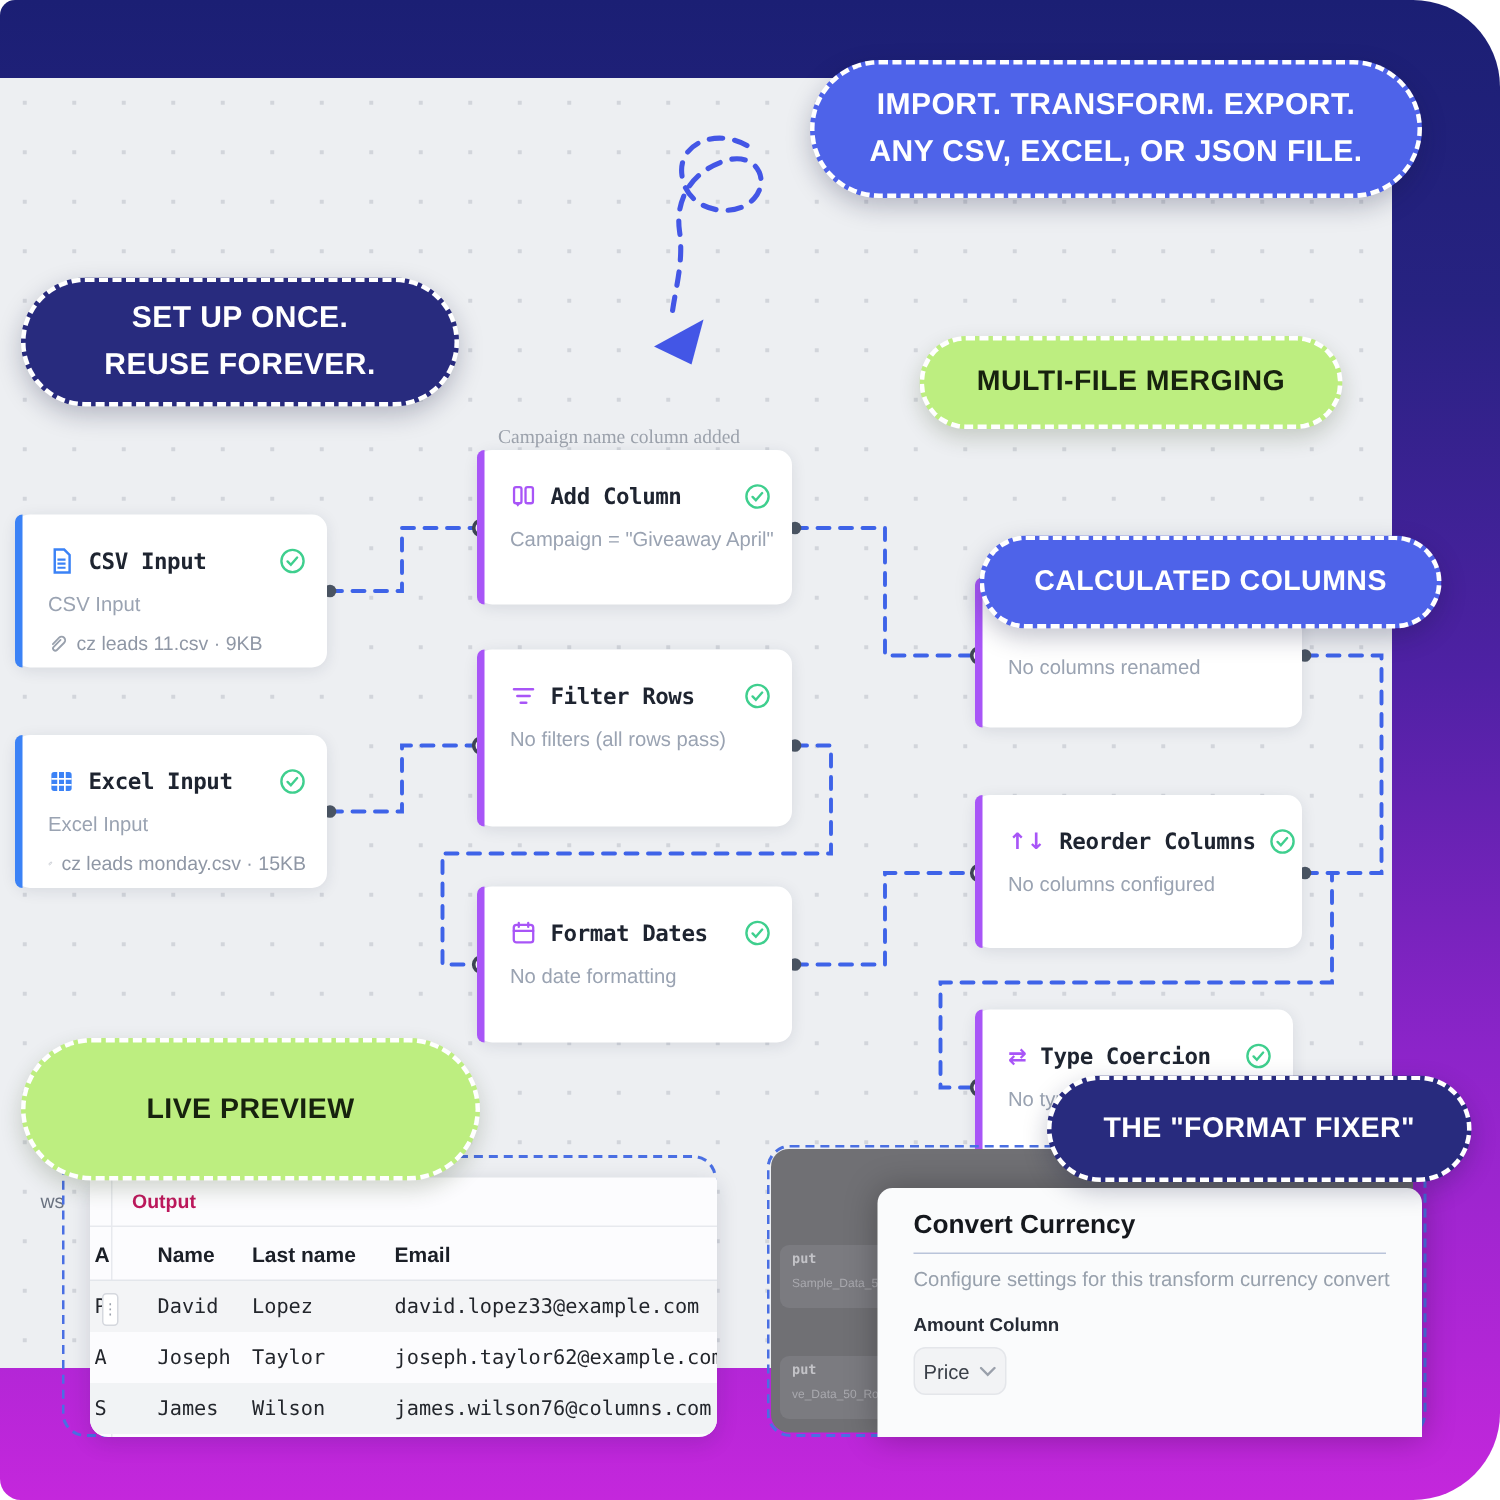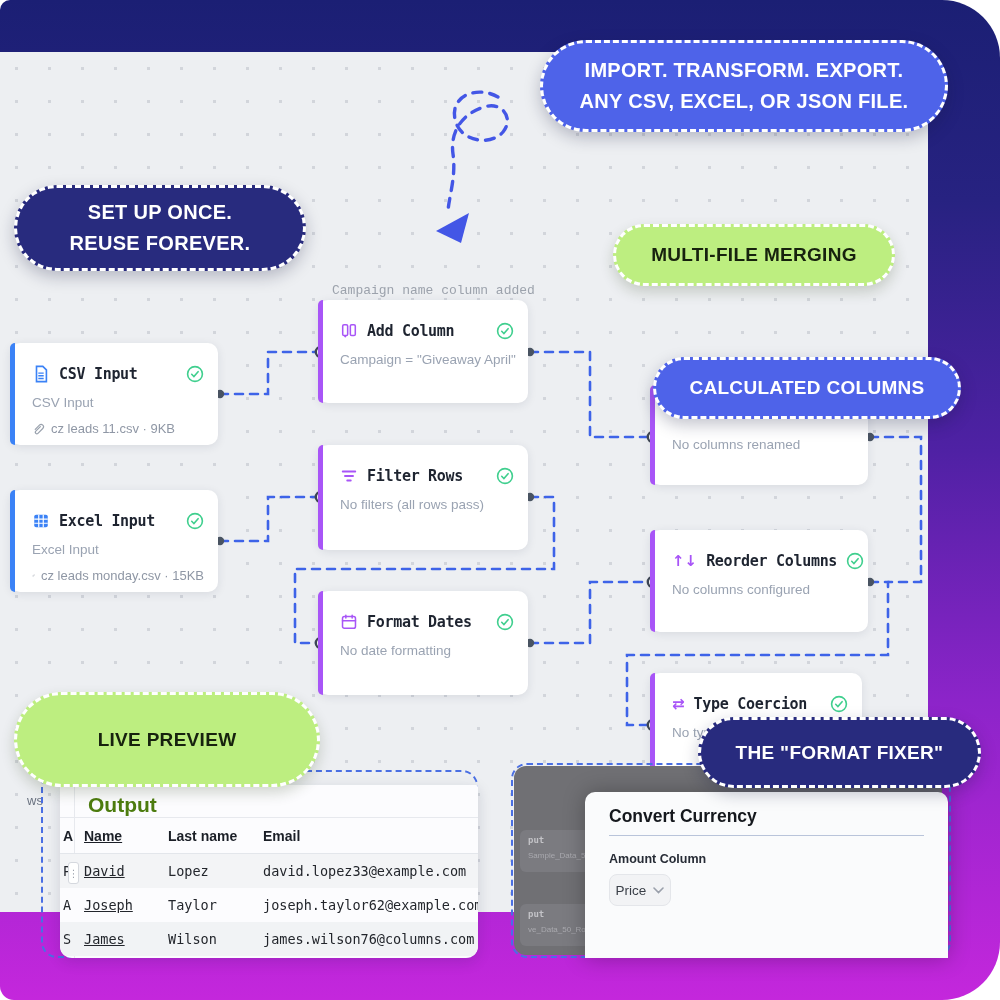--- a/index.html
+++ b/index.html
@@ -47,29 +47,29 @@
     font-family:"DejaVu Sans Mono", monospace; font-weight:bold;
     font-size:15px; color:#1e2430; letter-spacing:-0.3px; white-space:nowrap;
   }
   .check { margin-left:auto; flex:0 0 auto; }
   .node-sub { margin-top:5px; font-size:13.5px; color:#9aa3b2; line-height:21px; white-space:nowrap; }
   .node-file { margin-top:8px; font-size:13px; color:#8f97a5; display:flex; gap:6px; align-items:center; white-space:nowrap; }
   .glyph-icon { font-family:"DejaVu Sans", sans-serif; font-weight:bold; color:var(--transform_accent); font-size:15px; line-height:1; }
   #node-csv   { left:10px;  top:343px; width:208px; height:102px; }
   #node-excel { left:10px;  top:490px; width:208px; height:102px; }
   #node-addcol{ left:318px; top:300px; width:210px; height:103px; }
-  #node-filter{ left:318px; top:445px; width:210px; height:105px; }
+  #node-filter{ left:318px; top:433px; width:210px; height:118px; }
   #node-fdates{ left:318px; top:591px; width:210px; height:104px; }
   #node-rename{ left:650px; top:385px; width:218px; height:100px; }
   #node-reorder{ left:650px; top:530px; width:218px; height:102px; }
   #node-typec { left:650px; top:673px; width:212px; height:100px; }
   
   .annotation {
     position:absolute; left:332px; top:283px; z-index:2;
-    font-family:Liberation Mono, monospace; font-size:13px; color:#9ca2ac;
+    font-family:Liberation Serif, serif; font-size:13px; color:#9ca2ac;
   }
   .ws-fragment { position:absolute; left:27px; top:793px; z-index:3; font-size:13px; color:#6a7280; }
   
   .badge {
     position:absolute; z-index:6; border:3px dashed #ffffff; border-radius:999px;
     display:flex; flex-direction:column; justify-content:center; align-items:center;
     text-align:right; font-weight:bold; letter-spacing:.3px;
     box-shadow:0 6px 16px rgba(20,25,60,.25);
   }
   .badge.blue  { background:var(--badge_blue);  color:#ffffff; }
@@ -86,27 +86,27 @@
     position:absolute; z-index:4; border:2.5px dashed #4a6fe3; border-radius:16px;
   }
   #output-dashed { left:41px; top:770px; width:437px; height:188px; }
   #output-panel {
     position:absolute; left:60px; top:785px; width:418px; height:173px; z-index:4;
     background:#fcfcfe; border-radius:2px 2px 12px 12px; overflow:hidden;
     box-shadow:0 4px 14px rgba(20,25,60,.15);
   }
   .t-clipline { position:absolute; left:14px; top:0; bottom:0; width:1px; background:#e7e9ee; }
   .t-titlebar { height:33px; border-bottom:1px solid #e7e9ee; position:relative; }
-  .t-title { position:absolute; left:28px; top:8px; font-size:21px; font-weight:bold; color:#4d7c0f; }
+  .t-title { position:absolute; left:28px; top:8px; font-size:13px; font-weight:bold; color:#be185d; }
   .t-row { position:relative; }
   .t-headrow { height:36px; border-bottom:1px solid #e3e6eb; font-weight:bold; font-size:14px; color:#1b1f27; }
   .t-datarow { height:34px; font-family:"DejaVu Sans Mono", monospace; font-size:13.5px; color:#23262c; }
   .t-r1 { background:#f3f4f6; } .t-r2 { background:#fcfcfe; } .t-r3 { background:#f1f3f5; }
   .c0 { position:absolute; left:3px;  top:9px; }
-  .c1 { position:absolute; left:24px; top:9px;text-decoration:underline; }
+  .c1 { position:absolute; left:45px; top:9px; }
   .c2 { position:absolute; left:108px;top:9px; }
   .c3 { position:absolute; left:203px;top:9px; }
   .t-headrow .c0,.t-headrow .c1,.t-headrow .c2,.t-headrow .c3 { top:10px; }
   .row-handle {
     position:absolute; left:8px; top:77px; width:11px; height:22px; z-index:2;
     background:#ffffff; border:1px solid #d5d8de; border-radius:3px;
     display:flex; align-items:center; justify-content:center;
     font-size:10px; color:#9aa0ab;
   }
   
@@ -331,20 +331,21 @@
     <div class="dim-file">Sample_Data_50_Ro...  · 3K</div>
   </div>
   <div class="dim-card two">
     <div class="dim-title">put</div>
     <div class="dim-file">ve_Data_50_Ro...  · 12KB</div>
   </div>
 </div>
 <div id="modal">
   <div class="m-title">Convert Currency</div>
   <div class="m-divider"></div>
+  <div class="m-sub">Configure settings for this transform currency convert</div>
   <div class="m-label m-amount">Amount Column</div>
   <div class="m-select">
     <span>Price</span>
     <svg width="11" height="7" viewBox="0 0 11 7">
       <path d="M1 1 l4.5 4.5 L10 1" fill="none" stroke="#9aa0ab" stroke-width="1.6" stroke-linecap="round"></path>
     </svg>
   </div>
 </div>
 
 <div class="badge blue" id="badge-import">

